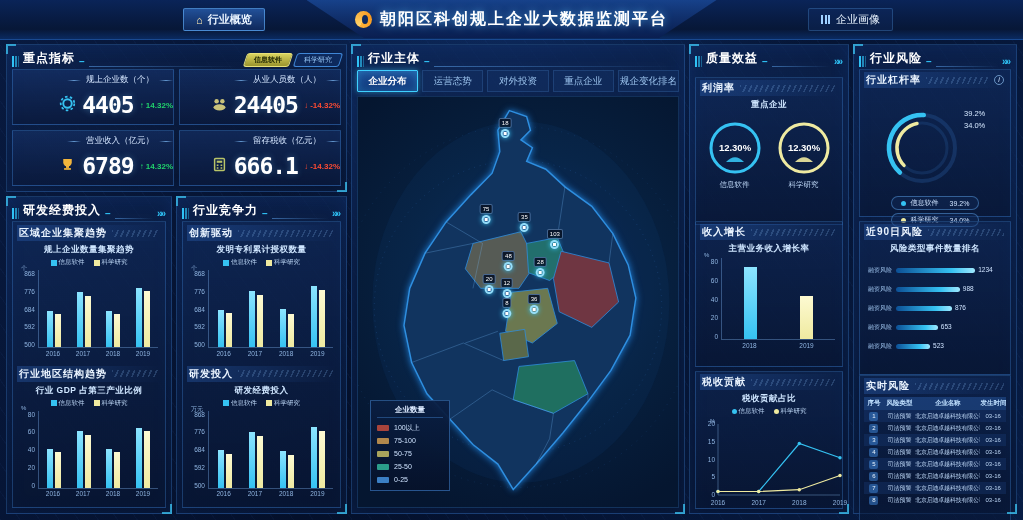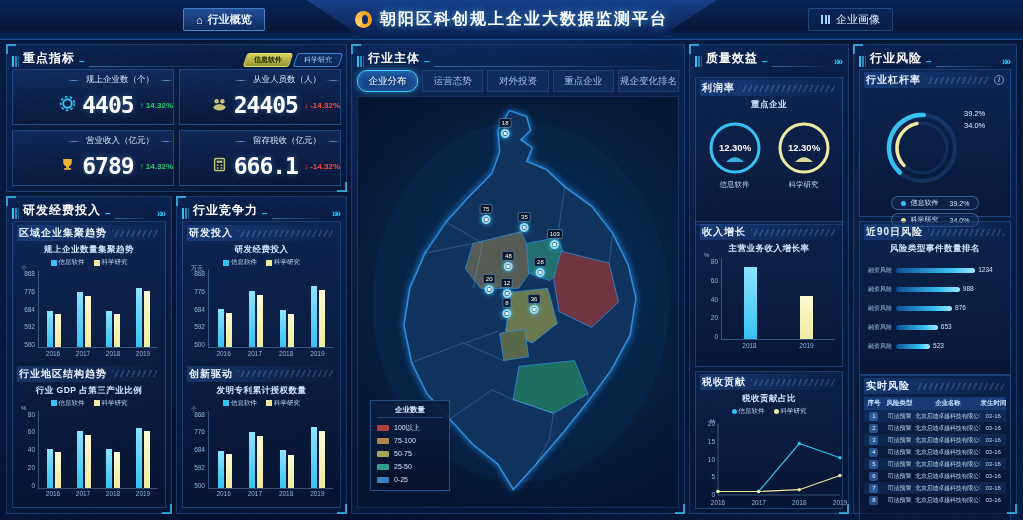--- a/index.html
+++ b/index.html
@@ -79,21 +79,21 @@
 .hval{position:absolute;top:-2px;font-size:6.5px;color:#cfe3ff;white-space:nowrap}
 .gauges{display:flex;justify-content:space-around;margin-top:8px}
 .gauge{display:flex;flex-direction:column;align-items:center;gap:3px;cursor:default}
 .glabel{font-size:7.5px;color:#bcd6f5}
 .pillrow{display:flex;flex-direction:column;gap:3px;align-items:center;margin-top:2px}
 .apill{display:flex;align-items:center;gap:5px;border:1px solid rgba(90,160,230,.5);border-radius:8px;padding:1px 9px;font-size:7px;color:#cfe3ff;background:rgba(15,40,85,.5);cursor:pointer}
 .pdot{width:5px;height:5px;border-radius:50%}
 
 .tabs{display:flex;gap:4px;margin-top:3px;height:22px;align-items:stretch}
 .tab{flex:1;display:flex;align-items:center;justify-content:center;font-size:9.5px;color:#9cc4ee;background:rgba(20,50,105,.45);border:1px solid rgba(70,130,200,.25);cursor:pointer;white-space:nowrap}
-.tab.active{color:#fff;font-weight:normal;border:1px solid #3fd0ff;background:linear-gradient(180deg,rgba(40,110,200,.6),rgba(20,70,150,.6));box-shadow:0 0 6px rgba(63,208,255,.5),inset 0 0 8px rgba(63,208,255,.3);border-radius:10px}
+.tab.active{color:#fff;font-weight:bold;border:1px solid #3fd0ff;background:linear-gradient(180deg,rgba(40,110,200,.6),rgba(20,70,150,.6));box-shadow:0 0 6px rgba(63,208,255,.5),inset 0 0 8px rgba(63,208,255,.3);border-radius:1px}
 .map-area{position:absolute;left:5px;right:5px;top:51px;bottom:5px;background:radial-gradient(circle at 55% 45%,#0b2c5c 0%,#07203f 45%,#051630 85%);border:1px solid rgba(50,110,185,.3);overflow:hidden}
 .map-area svg{position:absolute;inset:0;width:100%;height:100%}
 .marker{position:absolute;transform:translate(-50%,-100%);display:flex;flex-direction:column;align-items:center;cursor:pointer;z-index:3}
 .mlabel{background:rgba(8,18,38,.92);border:1px solid rgba(120,170,230,.55);border-radius:2px;font-size:6px;color:#fff;padding:0 2px;line-height:8px}
 .mpin{width:9px;height:9px;border:2px solid rgba(150,225,255,.95);border-radius:50%;margin-top:1px;background:radial-gradient(circle,#fff 0 2px,rgba(80,180,255,.35) 2px);box-shadow:0 0 5px #35c2f2}
 .map-legend{position:absolute;left:12px;bottom:16px;width:80px;background:linear-gradient(180deg,rgba(10,30,66,.94),rgba(6,18,42,.94));border:1px solid rgba(70,140,220,.5);padding:4px 6px;z-index:4}
 .legend-title{font-size:7.5px;color:#dceaff;text-align:center;border-bottom:1px solid rgba(70,140,220,.4);padding-bottom:2px;margin-bottom:3px;font-weight:bold}
 .lg-item{display:flex;align-items:center;gap:5px;height:13px;font-size:7px;color:#cfe3ff;cursor:pointer}
 .lg-swatch{width:12px;height:6px;border-radius:1px;flex:none}
 
@@ -331,20 +331,75 @@
     <div class="sec-hdr">
       <span class="sec-bars"></span>
       <span class="sec-title">行业竞争力</span>
       <span class="sec-dash">–</span>
       <div class="sec-line"></div>
       <span class="more">»»</span>
     </div>
     <div class="inner-card" id="comp-cards">
         <div class="sub-card">
           <div class="sub-hdr">
+            <span class="sub-title">创新驱动</span>
+            <div class="hatch"></div>
+          </div>
+          <div>
+            <div class="chart-title">发明专利累计授权数量</div>
+            <div class="legend">
+              <span class="li">
+                <i class="sw" style="background: rgb(53, 194, 242);"></i>
+                <span>信息软件</span>
+              </span>
+              <span class="li">
+                <i class="sw" style="background: rgb(239, 234, 160);"></i>
+                <span>科学研究</span>
+              </span>
+            </div>
+            <div class="plot">
+              <span class="unit">个</span>
+              <div class="yticks" style="height: 78px;">
+                <span>868</span>
+                <span>776</span>
+                <span>684</span>
+                <span>592</span>
+                <span>500</span>
+              </div>
+              <div class="plot-right">
+                <div class="bars-area" style="height: 78px;">
+                  <div class="bars">
+                    <div class="bar" style="width: 6px; height: 37px; background: linear-gradient(rgb(140, 228, 255), rgb(53, 194, 242));"></div>
+                    <div class="bar" style="width: 6px; height: 34px; background: linear-gradient(rgb(253, 250, 210), rgb(239, 234, 160));"></div>
+                  </div>
+                  <div class="bars">
+                    <div class="bar" style="width: 6px; height: 56px; background: linear-gradient(rgb(140, 228, 255), rgb(53, 194, 242));"></div>
+                    <div class="bar" style="width: 6px; height: 52px; background: linear-gradient(rgb(253, 250, 210), rgb(239, 234, 160));"></div>
+                  </div>
+                  <div class="bars">
+                    <div class="bar" style="width: 6px; height: 38px; background: linear-gradient(rgb(140, 228, 255), rgb(53, 194, 242));"></div>
+                    <div class="bar" style="width: 6px; height: 33px; background: linear-gradient(rgb(253, 250, 210), rgb(239, 234, 160));"></div>
+                  </div>
+                  <div class="bars">
+                    <div class="bar" style="width: 6px; height: 61px; background: linear-gradient(rgb(140, 228, 255), rgb(53, 194, 242));"></div>
+                    <div class="bar" style="width: 6px; height: 57px; background: linear-gradient(rgb(253, 250, 210), rgb(239, 234, 160));"></div>
+                  </div>
+                </div>
+                <div class="cats">
+                  <span>2016</span>
+                  <span>2017</span>
+                  <span>2018</span>
+                  <span>2019</span>
+                </div>
+              </div>
+            </div>
+          </div>
+        </div>
+        <div class="sub-card">
+          <div class="sub-hdr">
             <span class="sub-title">研发投入</span>
             <div class="hatch"></div>
           </div>
           <div>
             <div class="chart-title">研发经费投入</div>
             <div class="legend">
               <span class="li">
                 <i class="sw" style="background: rgb(53, 194, 242);"></i>
                 <span>信息软件</span>
               </span>
@@ -367,75 +422,20 @@
                   <div class="bars">
                     <div class="bar" style="width: 6px; height: 38px; background: linear-gradient(rgb(140, 228, 255), rgb(53, 194, 242));"></div>
                     <div class="bar" style="width: 6px; height: 34px; background: linear-gradient(rgb(253, 250, 210), rgb(239, 234, 160));"></div>
                   </div>
                   <div class="bars">
                     <div class="bar" style="width: 6px; height: 56px; background: linear-gradient(rgb(140, 228, 255), rgb(53, 194, 242));"></div>
                     <div class="bar" style="width: 6px; height: 52px; background: linear-gradient(rgb(253, 250, 210), rgb(239, 234, 160));"></div>
                   </div>
                   <div class="bars">
                     <div class="bar" style="width: 6px; height: 37px; background: linear-gradient(rgb(140, 228, 255), rgb(53, 194, 242));"></div>
-                    <div class="bar" style="width: 6px; height: 33px; background: linear-gradient(rgb(253, 250, 210), rgb(239, 234, 160));"></div>
-                  </div>
-                  <div class="bars">
-                    <div class="bar" style="width: 6px; height: 61px; background: linear-gradient(rgb(140, 228, 255), rgb(53, 194, 242));"></div>
-                    <div class="bar" style="width: 6px; height: 57px; background: linear-gradient(rgb(253, 250, 210), rgb(239, 234, 160));"></div>
-                  </div>
-                </div>
-                <div class="cats">
-                  <span>2016</span>
-                  <span>2017</span>
-                  <span>2018</span>
-                  <span>2019</span>
-                </div>
-              </div>
-            </div>
-          </div>
-        </div>
-        <div class="sub-card">
-          <div class="sub-hdr">
-            <span class="sub-title">创新驱动</span>
-            <div class="hatch"></div>
-          </div>
-          <div>
-            <div class="chart-title">发明专利累计授权数量</div>
-            <div class="legend">
-              <span class="li">
-                <i class="sw" style="background: rgb(53, 194, 242);"></i>
-                <span>信息软件</span>
-              </span>
-              <span class="li">
-                <i class="sw" style="background: rgb(239, 234, 160);"></i>
-                <span>科学研究</span>
-              </span>
-            </div>
-            <div class="plot">
-              <span class="unit">个</span>
-              <div class="yticks" style="height: 78px;">
-                <span>868</span>
-                <span>776</span>
-                <span>684</span>
-                <span>592</span>
-                <span>500</span>
-              </div>
-              <div class="plot-right">
-                <div class="bars-area" style="height: 78px;">
-                  <div class="bars">
-                    <div class="bar" style="width: 6px; height: 37px; background: linear-gradient(rgb(140, 228, 255), rgb(53, 194, 242));"></div>
-                    <div class="bar" style="width: 6px; height: 34px; background: linear-gradient(rgb(253, 250, 210), rgb(239, 234, 160));"></div>
-                  </div>
-                  <div class="bars">
-                    <div class="bar" style="width: 6px; height: 56px; background: linear-gradient(rgb(140, 228, 255), rgb(53, 194, 242));"></div>
-                    <div class="bar" style="width: 6px; height: 52px; background: linear-gradient(rgb(253, 250, 210), rgb(239, 234, 160));"></div>
-                  </div>
-                  <div class="bars">
-                    <div class="bar" style="width: 6px; height: 38px; background: linear-gradient(rgb(140, 228, 255), rgb(53, 194, 242));"></div>
                     <div class="bar" style="width: 6px; height: 33px; background: linear-gradient(rgb(253, 250, 210), rgb(239, 234, 160));"></div>
                   </div>
                   <div class="bars">
                     <div class="bar" style="width: 6px; height: 61px; background: linear-gradient(rgb(140, 228, 255), rgb(53, 194, 242));"></div>
                     <div class="bar" style="width: 6px; height: 57px; background: linear-gradient(rgb(253, 250, 210), rgb(239, 234, 160));"></div>
                   </div>
                 </div>
                 <div class="cats">
                   <span>2016</span>
                   <span>2017</span>

